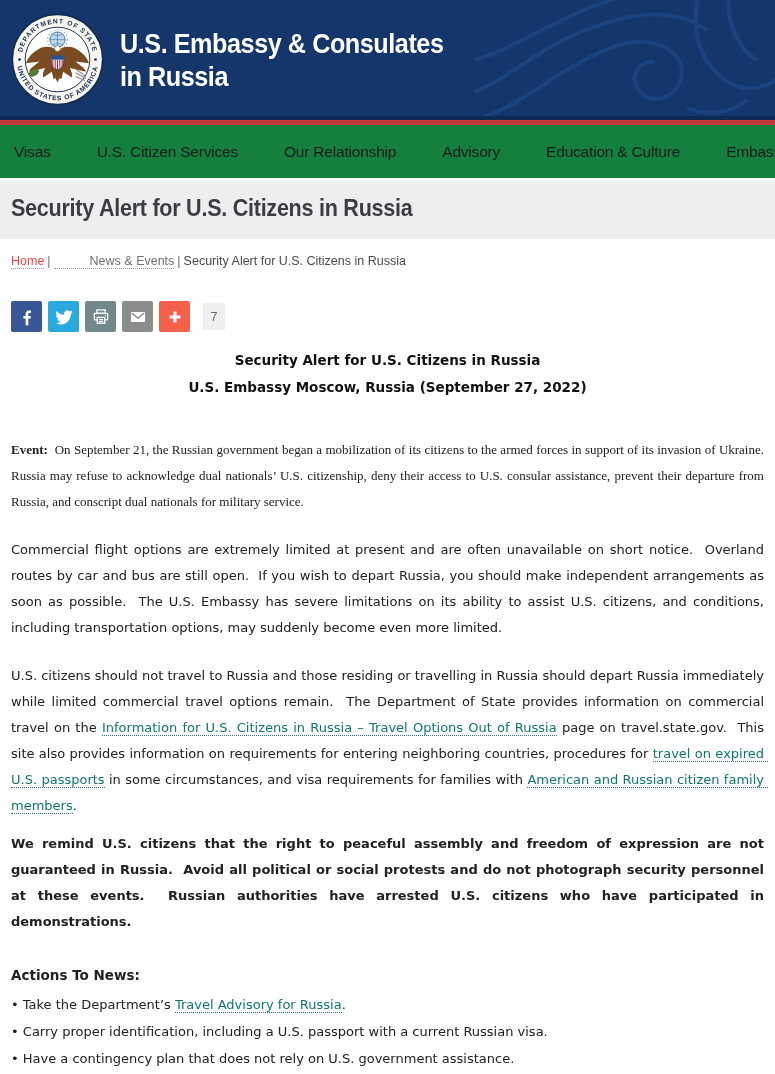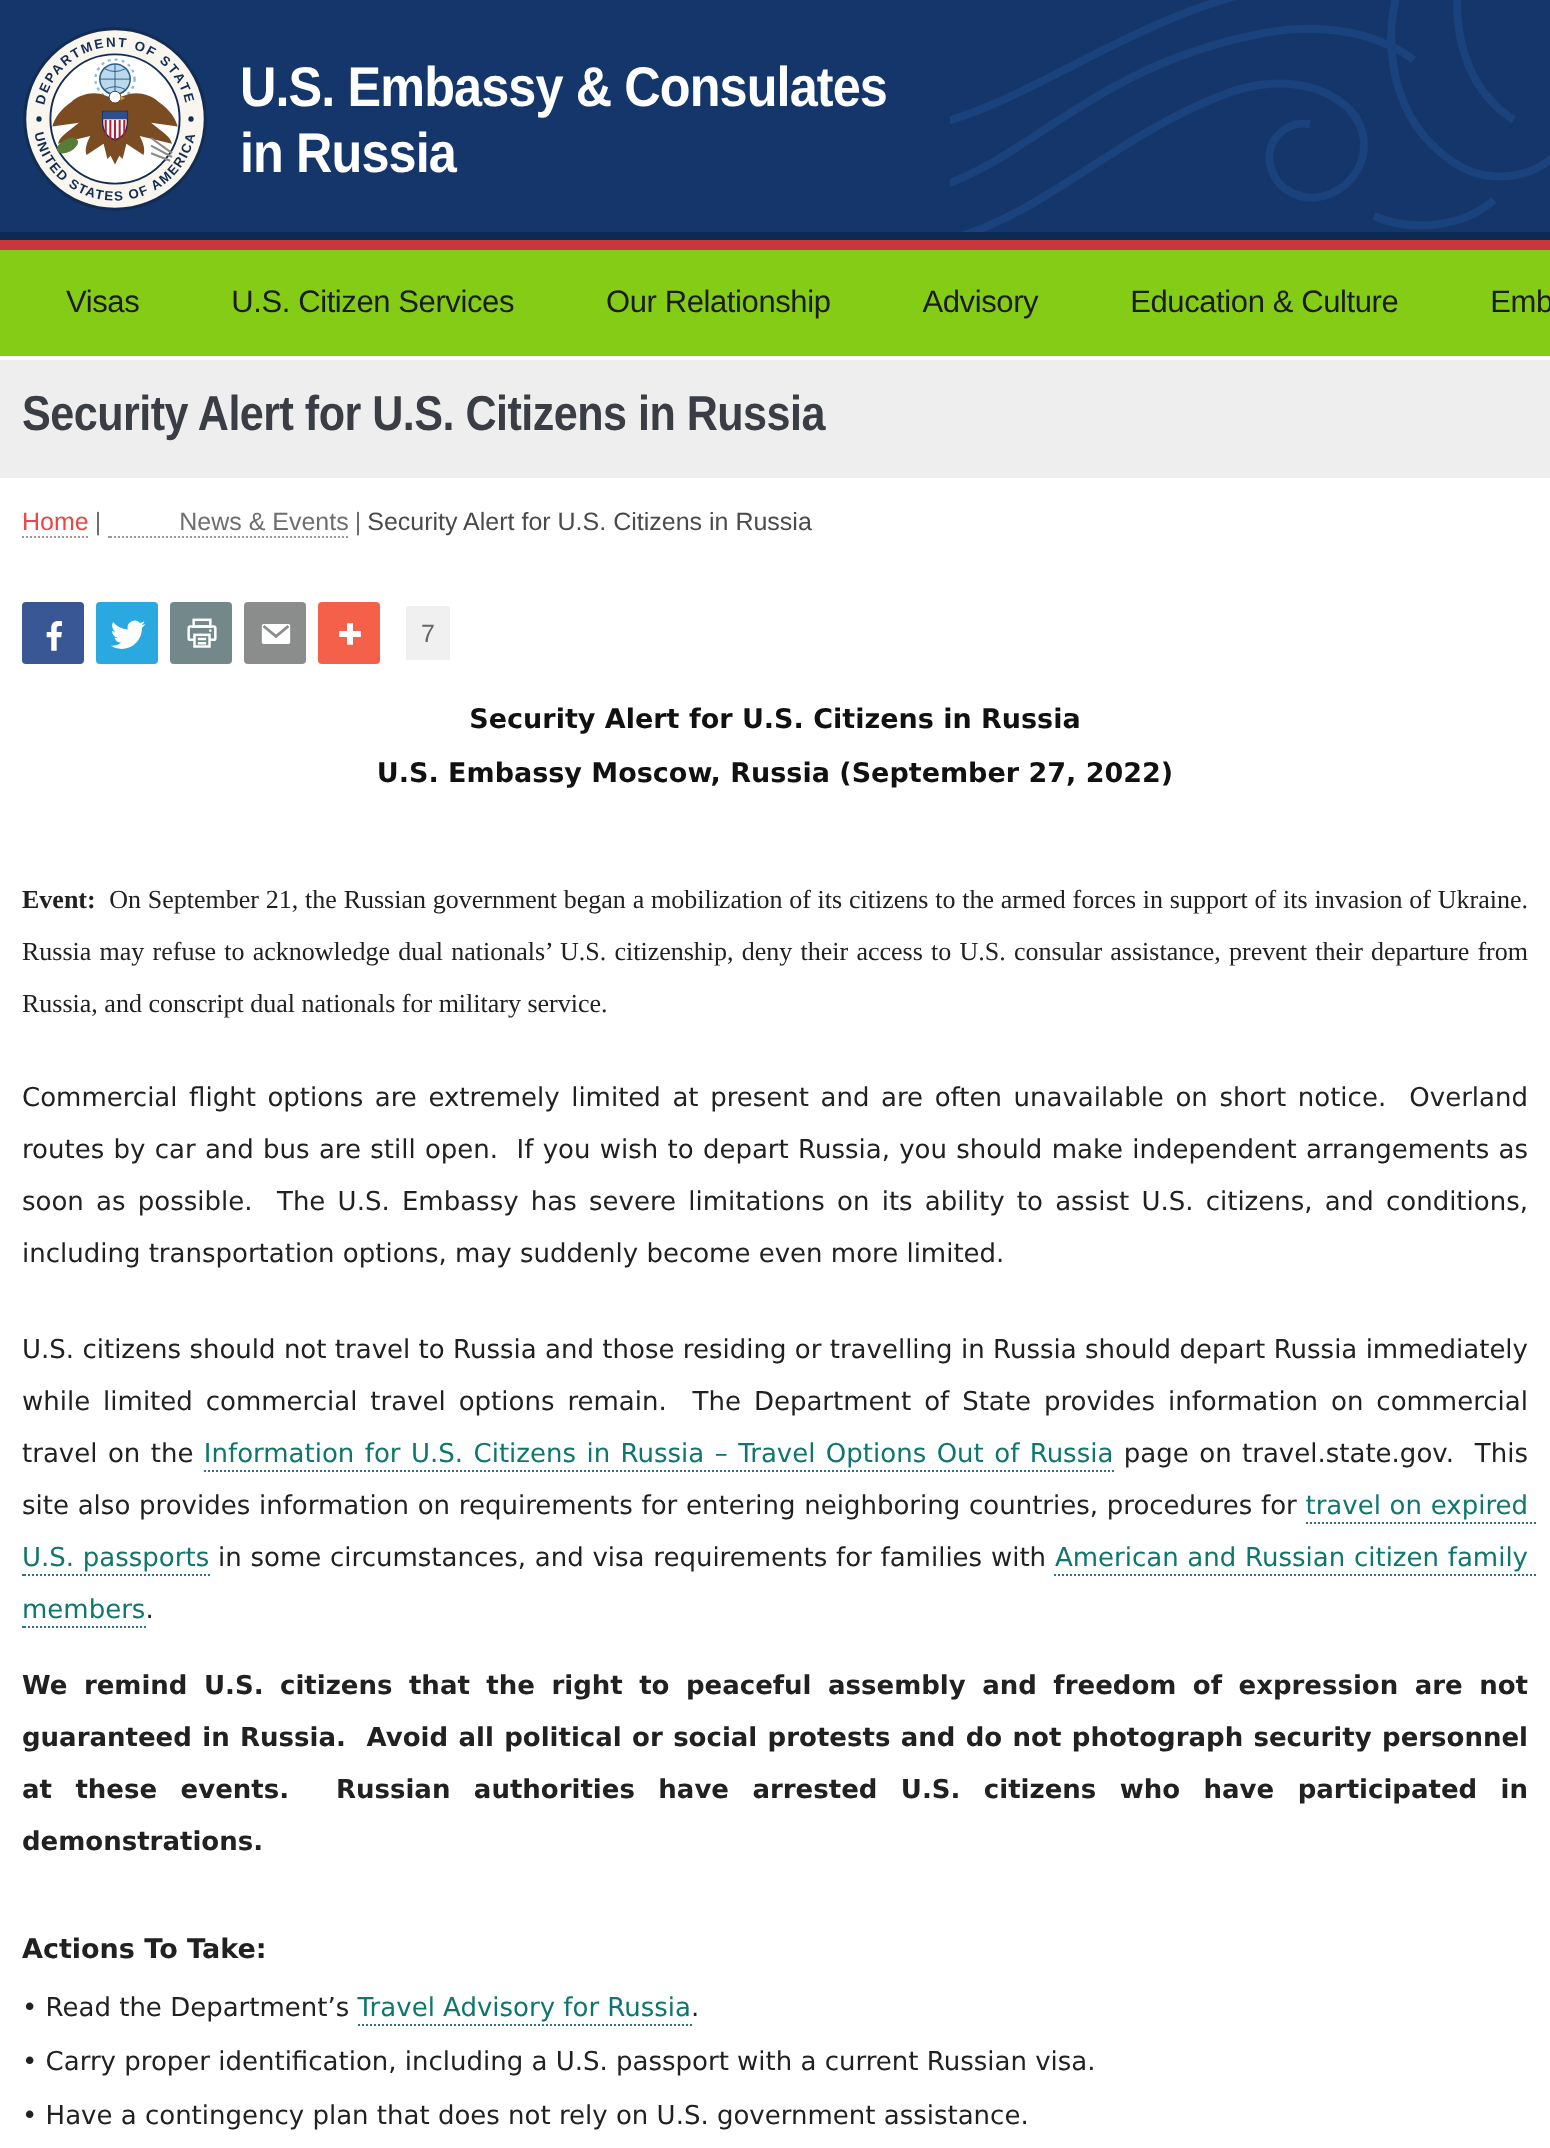--- a/index.html
+++ b/index.html
@@ -29,23 +29,23 @@
     letter-spacing: -0.5px;
     transform: scaleX(0.9); transform-origin: left center;
     white-space: nowrap;
   }
   .watermark { position: absolute; right: 0; top: 0; z-index: 1; opacity: 0.55; }
   .header-dark-strip { position: absolute; left: 0; right: 0; bottom: 0; height: 4px; background: #0d2a52; z-index: 3; }
   .red-line { height: 5px; background: #c6383e; }
 
   
   .navbar {
-    height: 53px; background: #84cc16;
+    height: 53px; background: #15803d;
     display: flex; align-items: center;
-    padding-left: 33px; gap: 46px;
+    padding-left: 14px; gap: 46px;
     white-space: nowrap; overflow: hidden;
   }
   .nav-item {
     font-family: "Liberation Sans", sans-serif;
     font-size: 15.5px; color: #1c1c1c; text-decoration: none;
     letter-spacing: -0.2px; flex: 0 0 auto; cursor: pointer;
   }
 
   
   .title-band { background: #eeeeee; padding: 14px 11px 17px; margin-top: 2px; }
@@ -239,20 +239,20 @@
   </div>
 
   <p class="para first"><span class="bold">Event:</span><span>  On September 21, the Russian government began a mobilization of its citizens to the armed forces in support of its invasion of Ukraine.  Russia may refuse to acknowledge dual nationals’ U.S. citizenship, deny their access to U.S. consular assistance, prevent their departure from Russia, and conscript dual nationals for military service.</span></p>
 
   <p class="para">Commercial flight options are extremely limited at present and are often unavailable on short notice.  Overland routes by car and bus are still open.  If you wish to depart Russia, you should make independent arrangements as soon as possible.  The U.S. Embassy has severe limitations on its ability to assist U.S. citizens, and conditions, including transportation options, may suddenly become even more limited.</p>
 
   <p class="para"><span>U.S. citizens should not travel to Russia and those residing or travelling in Russia should depart Russia immediately while limited commercial travel options remain.  The Department of State provides information on commercial travel on the </span><a class="body-link">Information for U.S. Citizens in Russia – Travel Options Out of Russia</a><span> page on travel.state.gov.  This site also provides information on requirements for entering neighboring countries, procedures for </span><a class="body-link">travel on expired U.S. passports</a><span> in some circumstances, and visa requirements for families with </span><a class="body-link">American and Russian citizen family members</a><span>.</span></p>
 
   <p class="para no-gap">We remind U.S. citizens that the right to peaceful assembly and freedom of expression are not guaranteed in Russia.  Avoid all political or social protests and do not photograph security personnel at these events.  Russian authorities have arrested U.S. citizens who have participated in demonstrations.</p>
 
-  <div class="actions-heading">Actions To Take:</div>
+  <div class="actions-heading">Actions To News:</div>
 
   <div class="bullets">
-    <p class="bullet"><span>• Read the Department’s </span><a class="body-link">Travel Advisory for Russia</a><span>.</span></p>
+    <p class="bullet"><span>• Take the Department’s </span><a class="body-link">Travel Advisory for Russia</a><span>.</span></p>
     <p class="bullet">• Carry proper identification, including a U.S. passport with a current Russian visa.</p>
     <p class="bullet">• Have a contingency plan that does not rely on U.S. government assistance.</p>
   </div>
 </div>
 
 </body></html>

